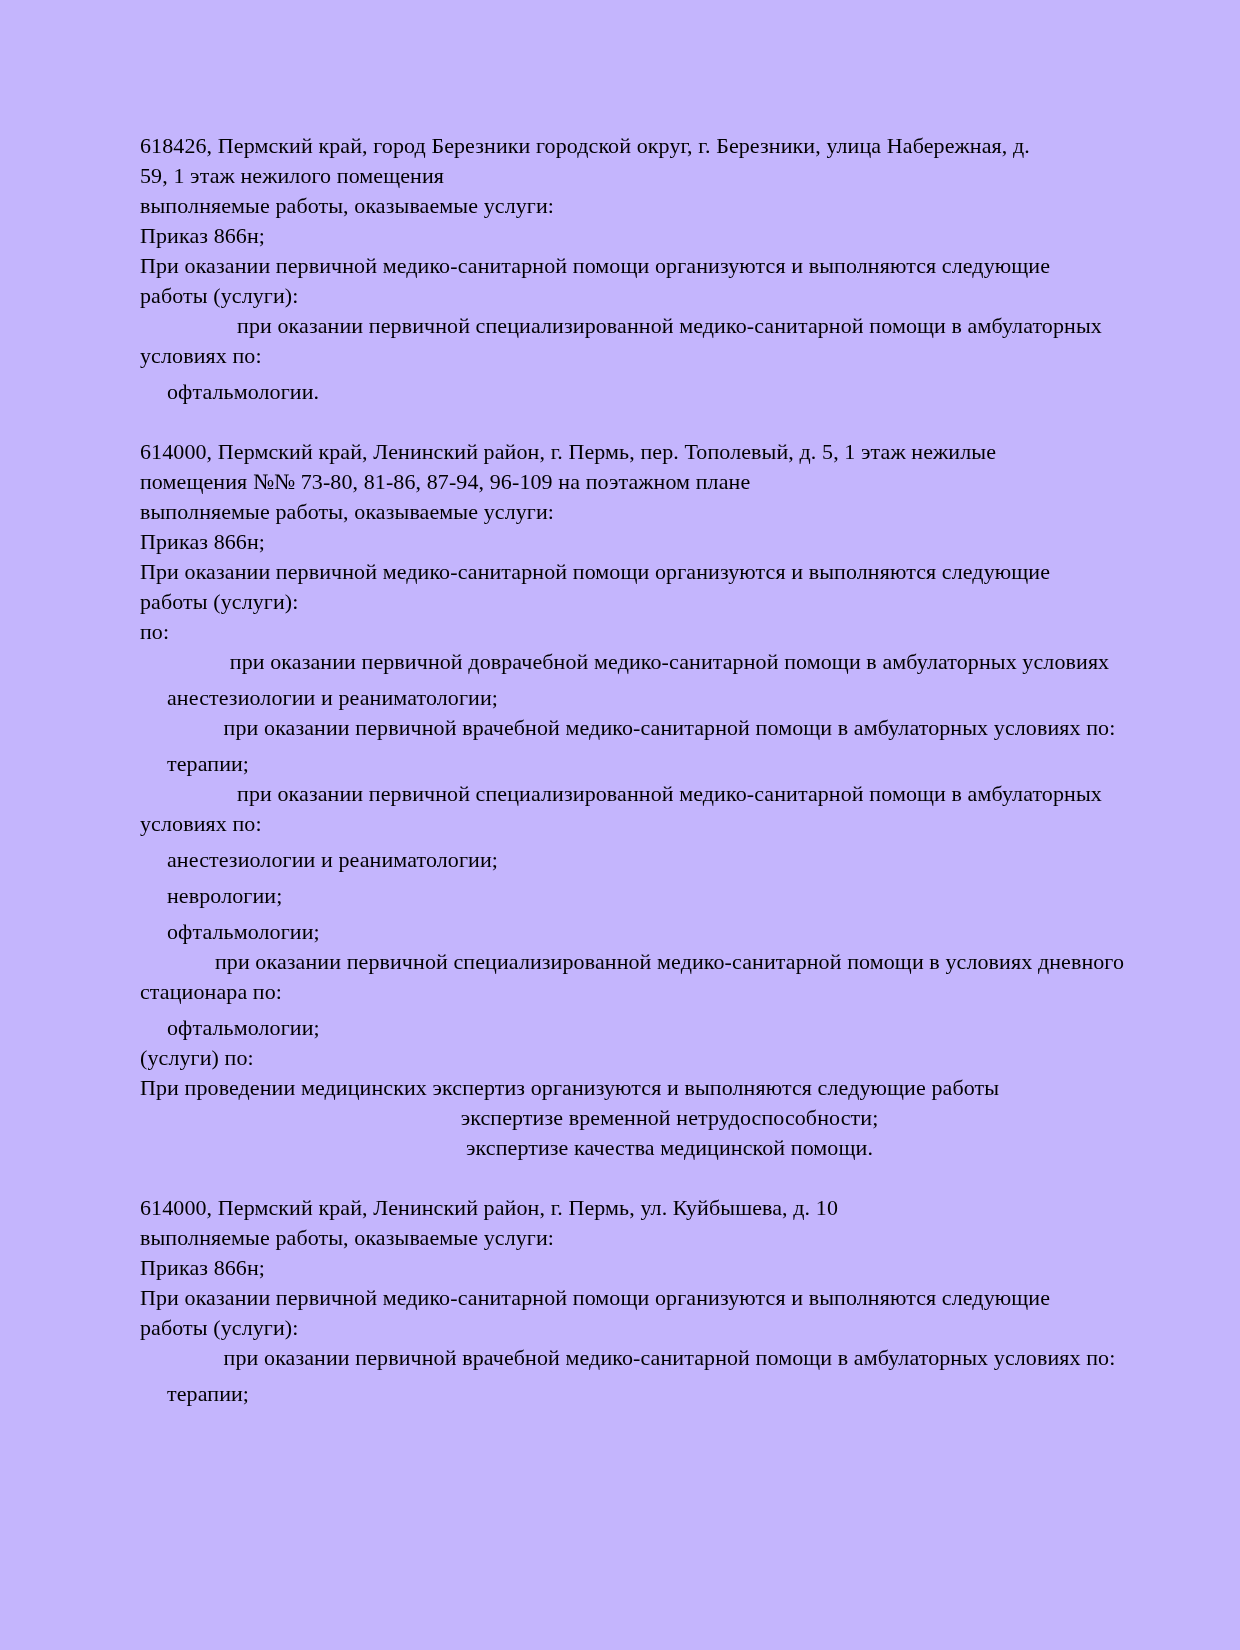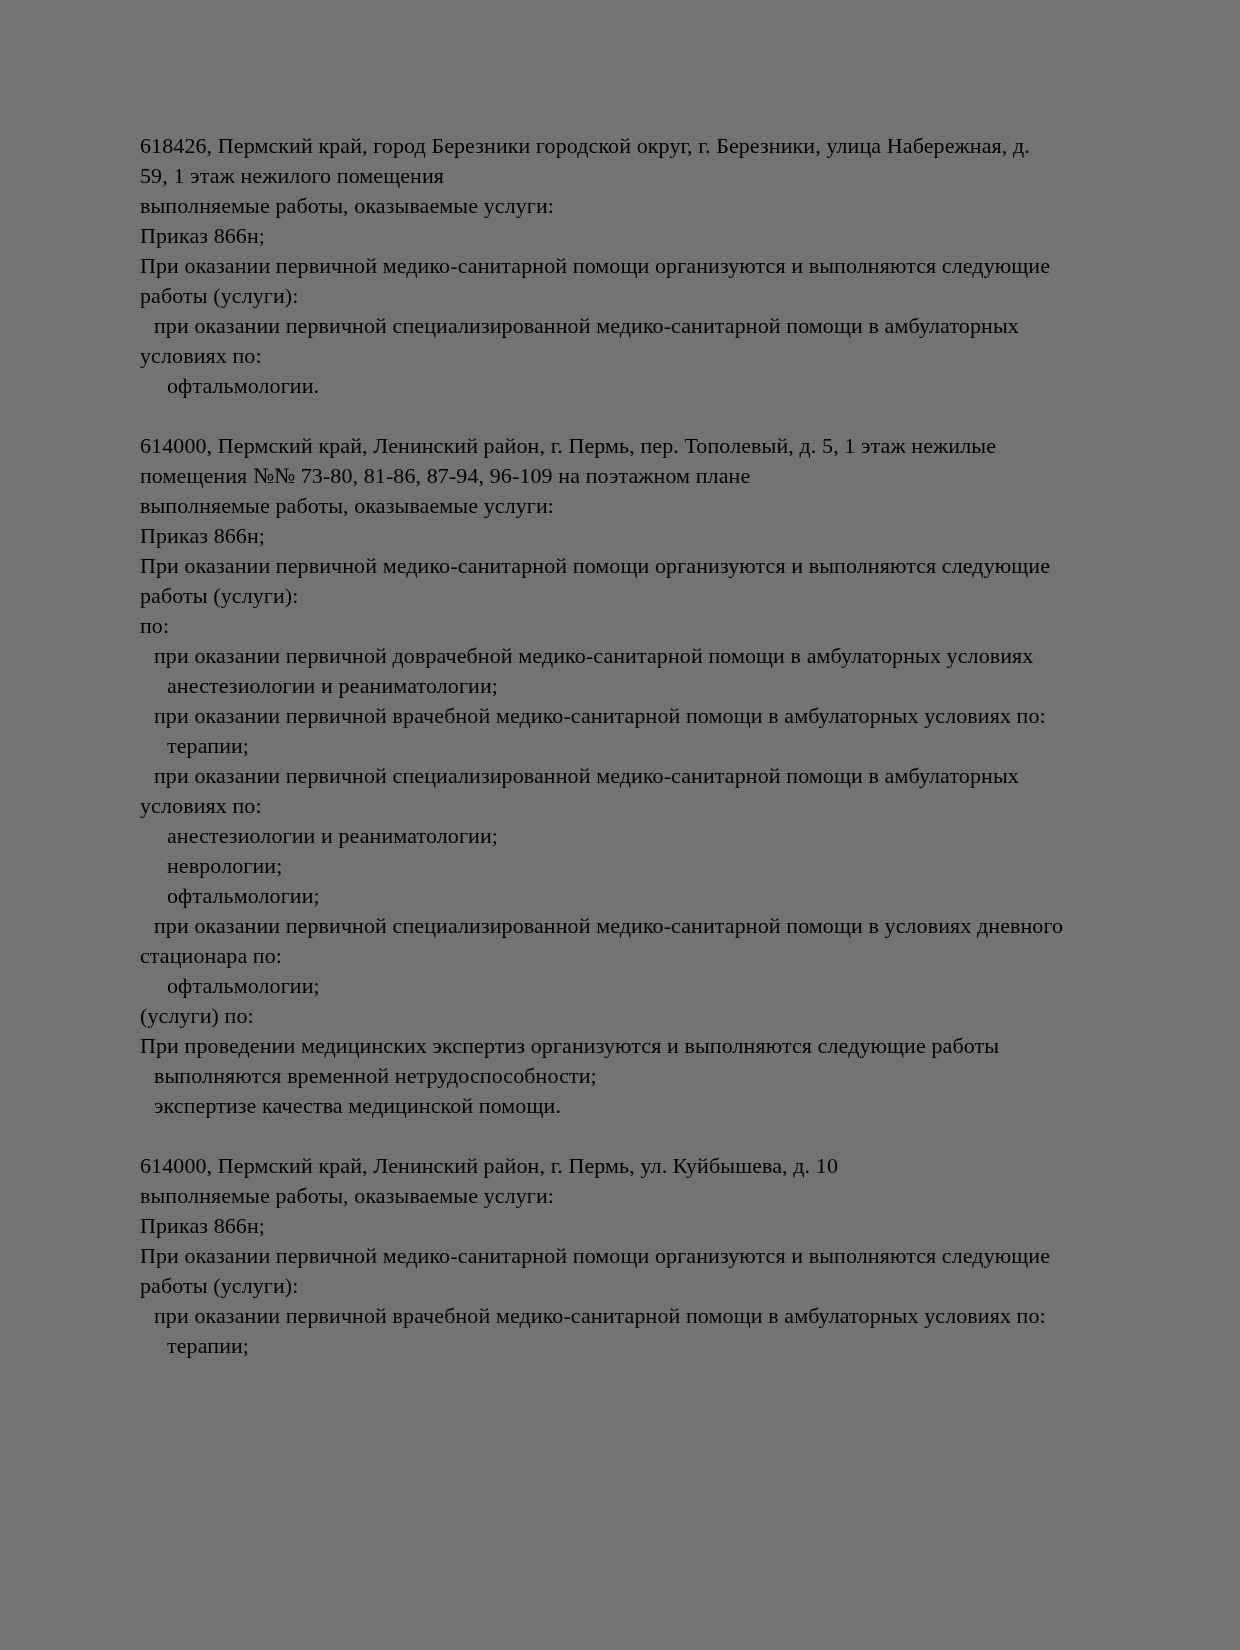--- a/index.html
+++ b/index.html
@@ -4,41 +4,41 @@
 <style>
   html, body {
     margin: 0;
     padding: 0;
     background: #ffffff;
   }
   .page {
     position: relative;
     width: 1240px;
     height: 1650px;
-    background: #737373;
+    background: #c4b5fd;
     overflow: hidden;
     font-family: "Liberation Serif", "DejaVu Serif", serif;
     color: #000000;
   }
   .doc {
     position: absolute;
     left: 140px;
     top: 131px;
     width: 1045px;
     font-size: 22px;
     line-height: 30px;
     letter-spacing: 0.1px;
   }
   .line {
     white-space: nowrap;
     height: 30px;
   }
   .indent-0 { padding-left: 0; }
-  .indent-1 { padding-left: 14px; }
-  .indent-2 { padding-left: 27px; }
+  .indent-1 { padding-left: 14px; text-align: center; }
+  .indent-2 { padding-left: 27px; margin-top: 6px; }
   .blank-line { height: 30px; }
 </style>
 </head>
 <body>
 
 <div class="page">
   <div class="doc" id="doc">
       <div>
         <div class="line indent-0">618426, Пермский край, город Березники городской округ, г. Березники, улица Набережная, д.</div>
         <div class="line indent-0">59, 1 этаж нежилого помещения</div>
@@ -66,21 +66,21 @@
         <div class="line indent-1">при оказании первичной специализированной медико-санитарной помощи в амбулаторных</div>
         <div class="line indent-0">условиях по:</div>
         <div class="line indent-2">анестезиологии и реаниматологии;</div>
         <div class="line indent-2">неврологии;</div>
         <div class="line indent-2">офтальмологии;</div>
         <div class="line indent-1">при оказании первичной специализированной медико-санитарной помощи в условиях дневного</div>
         <div class="line indent-0">стационара по:</div>
         <div class="line indent-2">офтальмологии;</div>
         <div class="line indent-0">(услуги) по:</div>
         <div class="line indent-0">При проведении медицинских экспертиз организуются и выполняются следующие работы</div>
-        <div class="line indent-1">выполняются временной нетрудоспособности;</div>
+        <div class="line indent-1">экспертизе временной нетрудоспособности;</div>
         <div class="line indent-1">экспертизе качества медицинской помощи.</div>
       </div>
       <div class="line blank-line"></div>
       <div>
         <div class="line indent-0">614000, Пермский край, Ленинский район, г. Пермь, ул. Куйбышева, д. 10</div>
         <div class="line indent-0">выполняемые работы, оказываемые услуги:</div>
         <div class="line indent-0">Приказ 866н;</div>
         <div class="line indent-0">При оказании первичной медико-санитарной помощи организуются и выполняются следующие</div>
         <div class="line indent-0">работы (услуги):</div>
         <div class="line indent-1">при оказании первичной врачебной медико-санитарной помощи в амбулаторных условиях по:</div>

